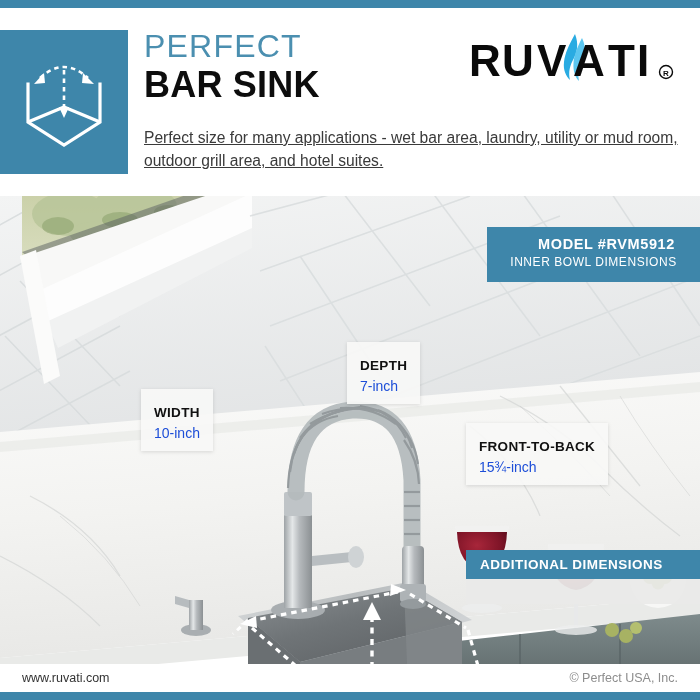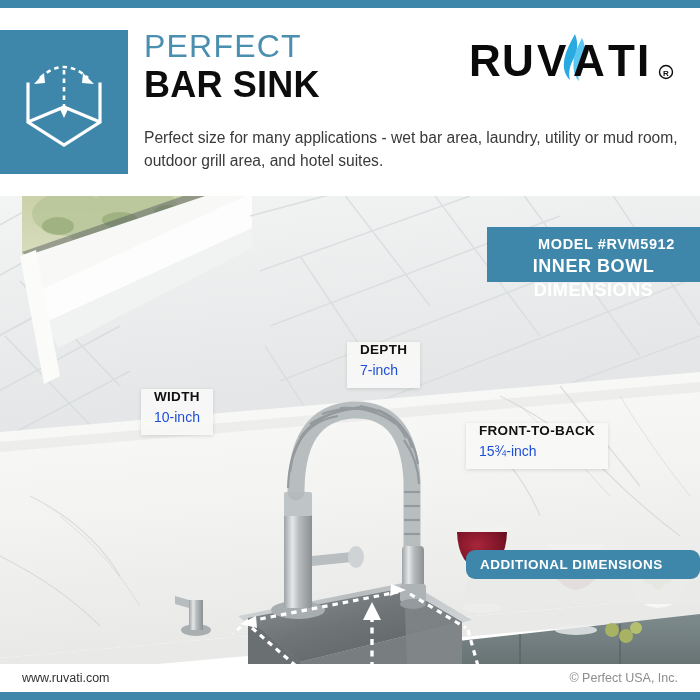--- a/index.html
+++ b/index.html
@@ -27,55 +27,55 @@
   .t-perfect {
     font-size:32px; letter-spacing:1.2px; color:#4b8fb0; font-weight:300;
     line-height:1.0; font-family:"Liberation Sans", sans-serif;
   }
   .t-barsink {
     font-size:36px; letter-spacing:0.2px; color:#0d0d0d; font-weight:bold;
     line-height:1.12; margin-top:3px;text-align:right;
   }
   .subtitle {
     position:absolute; left:144px; top:118px; width:545px;
-    font-size:15.6px; line-height:1.48; color:#3a3a3a; font-weight:400;
+    font-size:15.6px; line-height:1.48; color:#3a3a3a; font-weight:400;text-decoration:underline;
   }
   .logo-wrap { position:absolute; right:16px; top:24px; width:215px; height:56px; }
 
   
   .photo { position:absolute; left:0; top:196px; width:700px; height:468px; overflow:hidden; }
   .photo svg { display:block; }
 
   
   .callout {
     position:absolute; background:rgba(247,247,246,0.93);
-    padding:0 13px 9px 13px;
+    padding:16px 13px 9px 13px;
     box-shadow:0 1px 4px rgba(0,0,0,0.13);
   }
   .callout .ct { font-size:13.5px; font-weight:bold; color:#111; letter-spacing:0.3px; line-height:1.25; white-space:nowrap; }
   .callout .cv { font-size:14px; font-weight:400; color:#1d4ed8; line-height:1.3; margin-top:2px; white-space:nowrap; }
 
   #c-width { left:141px; top:389px; }
   #c-depth { left:347px; top:342px; }
   #c-ftb   { left:466px; top:423px; }
 
   
   .model-badge {
     position:absolute; left:487px; top:227px; width:213px; height:55px;
     background:#3e86aa; color:#fff; text-align:center;
     padding-top:8px;
   }
   .model-badge .m1 { font-size:14.5px; font-weight:bold; letter-spacing:0.6px; line-height:1.3;padding-left:26px; }
-  .model-badge .m2 { font-size:18px; font-weight:bold; letter-spacing:0.55px; line-height:1.35; }
+  .model-badge .m2 { font-size:12px; font-weight:normal; letter-spacing:0.55px; line-height:1.35; }
 
   
   .addl { position:absolute; left:466px; top:550px; width:234px; }
   .addl-head {
     background:#3e86aa; color:#fff; font-size:13.5px; font-weight:bold;
-    letter-spacing:0.5px; padding:7px 0 7px 14px;border-radius:9px;
+    letter-spacing:0.5px; padding:7px 0 7px 14px;
   }
   .addl-body { background:rgba(234,234,233,0.94); padding:11px 14px 14px 14px; }
   .addl-body .at { font-size:13.6px; font-weight:bold; color:#111; letter-spacing:0.2px; line-height:1.3; }
   .addl-body .av { font-size:14px; color:#2b2b2b; margin-top:3px; line-height:1.3; }
 
   
   .footer { position:absolute; left:0; top:664px; width:700px; height:28px; background:#fff; }
   .footer .fl { position:absolute; left:22px; top:7px; font-size:12.5px; color:#333; }
   .footer .fr { position:absolute; right:22px; top:7px; font-size:12.5px; color:#8d8d8d; }
   .bottom-rule { position:absolute; left:0; top:692px; width:700px; height:8px; background:#3e86aa; }

